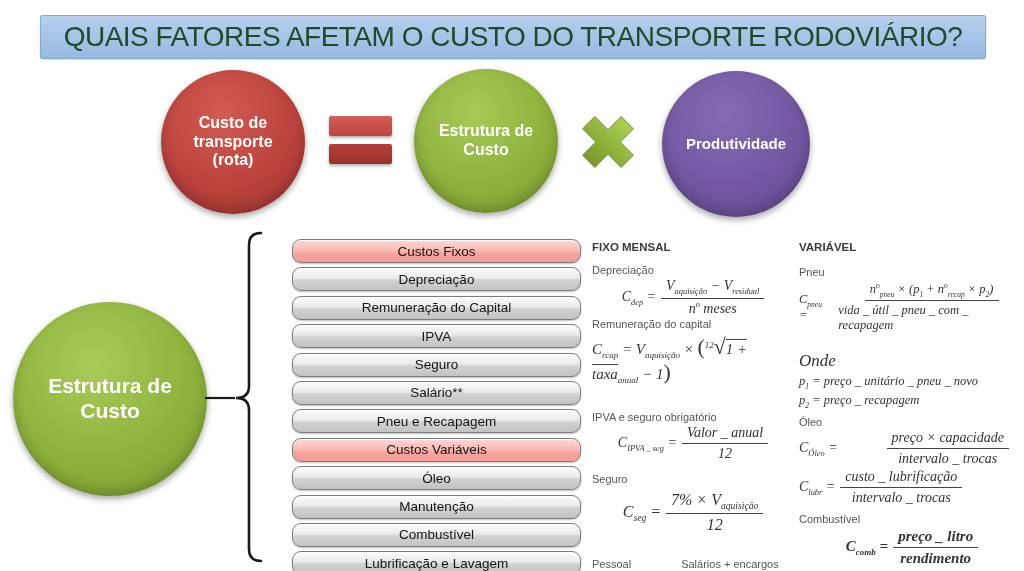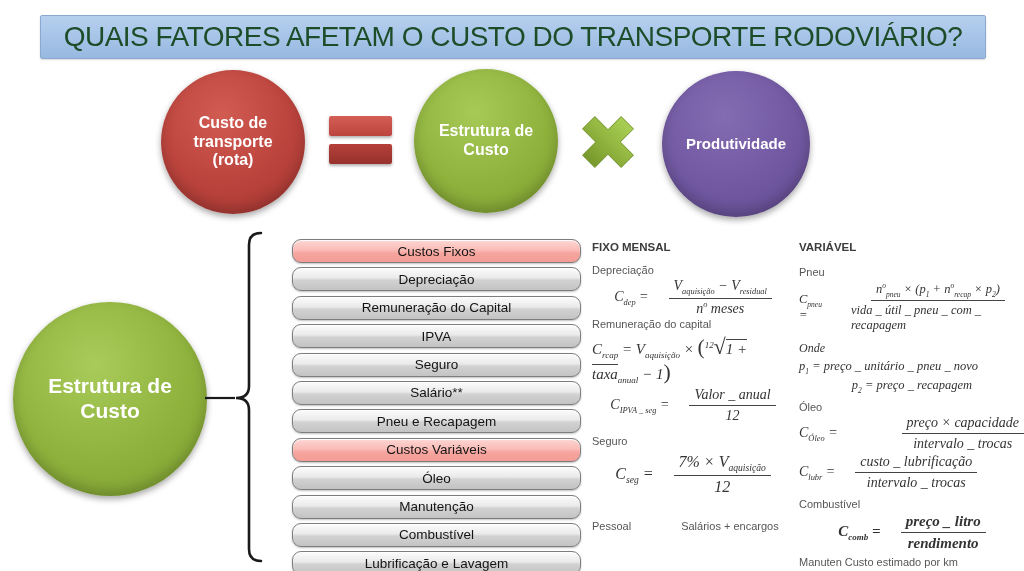--- a/index.html
+++ b/index.html
@@ -67,21 +67,21 @@
   .f-label{font-size:11px;color:#565656;}
   .math{
     font-family:"Liberation Serif",serif;font-style:italic;color:#333333;
     display:flex;align-items:center;justify-content:center;font-size:14px;
   }
   .math.left{justify-content:flex-start;}
   .math sub{font-size:0.6em;line-height:1;}
   .math sup{font-size:0.6em;line-height:1;}
   .tok-big{font-size:1.45em;font-style:normal;font-weight:300;}
   .tok-over{border-top:1px solid #444;padding-top:1px;}
-  .frac{display:inline-flex;flex-direction:column;align-items:center;vertical-align:middle;margin-left:20px;}
+  .frac{display:inline-flex;flex-direction:column;align-items:center;vertical-align:middle;margin-left:5px;}
   .frac .num{border-bottom:1px solid #444;padding:0 5px 2px;}
   .frac .den{padding-top:2px;}
   .plain-row{display:flex;font-size:11px;color:#565656;}
 </style>
 </head>
 <body>
 
 <div class="title-bar">
   <span class="title-text">QUAIS FATORES AFETAM O CUSTO DO TRANSPORTE RODOVIÁRIO?</span>
 </div>
@@ -154,20 +154,21 @@
         <span class="num"><span>V</span><sub>aquisição</sub><span> − V</span><sub>residual</sub></span>
         <span class="den"><span>n</span><sup>o</sup><span> meses</span></span>
       </span>
   </div>
 
   <div class="f-label" style="margin-top:1px;">Remuneração do capital</div>
   <div class="math" style="margin-top:5px;font-size:15px;">
     <span><span>C</span><sub>rcap</sub><span> = V</span><sub>aquisição</sub><span> × </span><span class="tok-big">(</span><sup>12</sup><span class="tok-big">√</span><span class="tok-over">1 + taxa</span><sub>anual</sub><span> − 1</span><span class="tok-big">)</span></span>
   </div>
 
+  <div class="f-label" style="margin-top:26px;">IPVA e seguro obrigatório</div>
   <div class="math" style="margin-top:2px;">
     <span><span>C</span><sub>IPVA _ seg</sub><span> = </span></span>
     <span class="frac">
         <span class="num"><span>Valor _ anual</span></span>
         <span class="den"><span>12</span></span>
       </span>
   </div>
 
   <div class="f-label" style="margin-top:11px;">Seguro</div>
   <div class="math" style="margin-top:6px;font-size:16px;">
@@ -188,25 +189,25 @@
   <div class="col-header">VARIÁVEL</div>
 
   <div class="f-label" style="margin-top:13px;">Pneu</div>
   <div class="math left" style="margin-top:4px;font-size:12.5px;">
     <span><span>C</span><sub>pneu</sub><span> = </span></span>
     <span class="frac">
         <span class="num"><span>n</span><sup>o</sup><sub>pneu</sub><span> × (p</span><sub>1</sub><span> + n</span><sup>o</sup><sub>recap</sub><span> × p</span><sub>2</sub><span>)</span></span>
         <span class="den"><span>vida _ útil _ pneu _ com _ recapagem</span></span>
       </span>
   </div>
-  <div class="math left" style="margin-top:8px;font-size:12px;font-style:italic;">Onde</div>
+  <div class="math left" style="margin-top:18px;font-size:17px;font-style:italic;">Onde</div>
   <div class="math left" style="margin-top:3px;font-size:12.5px;">
       <span><span>p</span><sub>1</sub><span> = preço _ unitário _ pneu _ novo</span></span>
     </div>
-  <div class="math left" style="margin-top:3px;font-size:12.5px;justify-content:center;">
+  <div class="math left" style="margin-top:3px;font-size:12.5px;">
       <span><span>p</span><sub>2</sub><span> = preço _ recapagem</span></span>
     </div>
 
   <div class="f-label" style="margin-top:7px;">Óleo</div>
   <div class="math left" style="margin-top:2px;gap:44px;">
     <span><span>C</span><sub>Óleo</sub><span> = </span></span>
     <span class="frac">
         <span class="num"><span>preço × capacidade</span></span>
         <span class="den"><span>intervalo _ trocas</span></span>
       </span>

